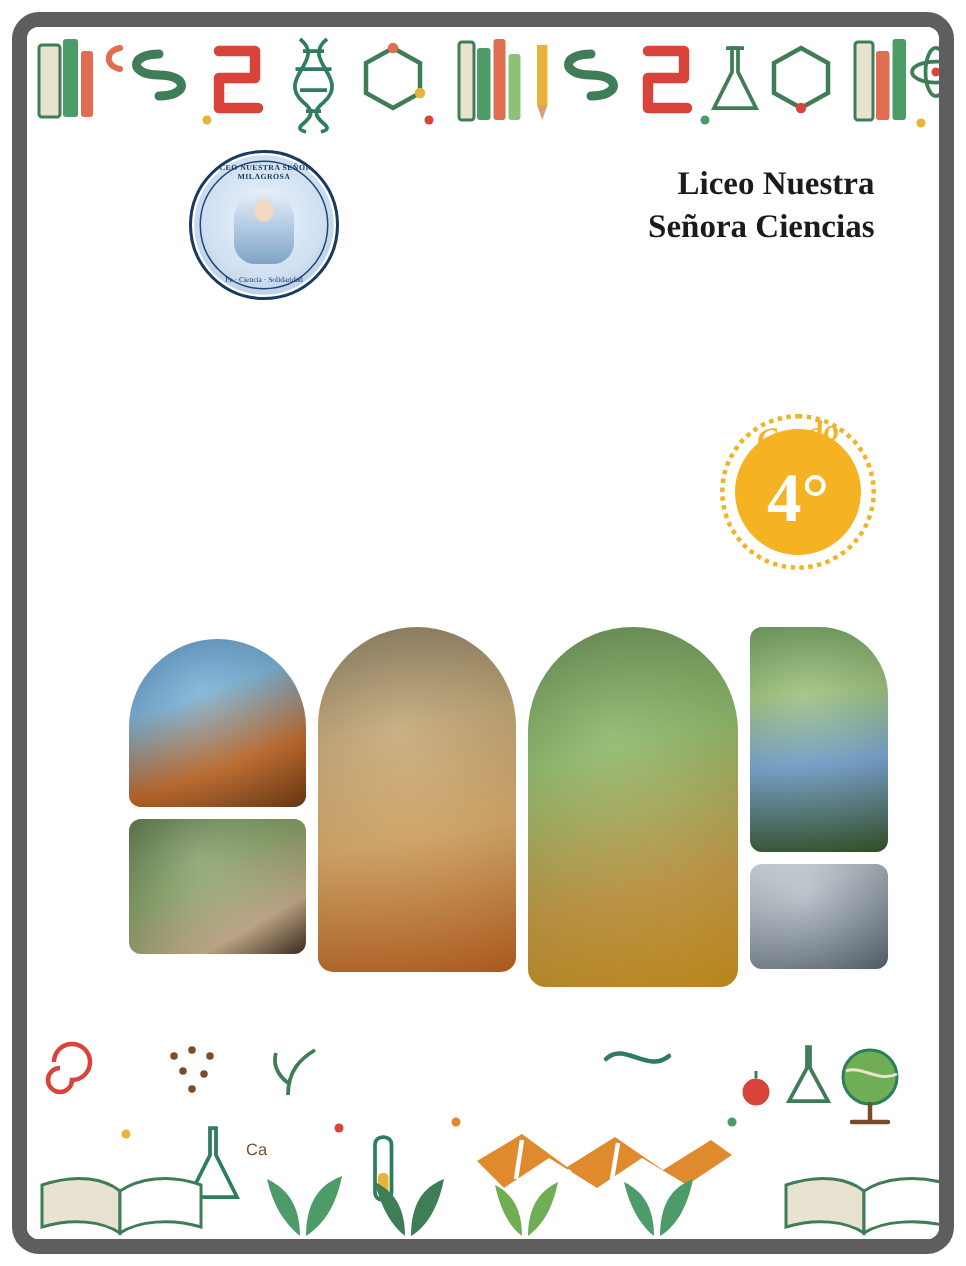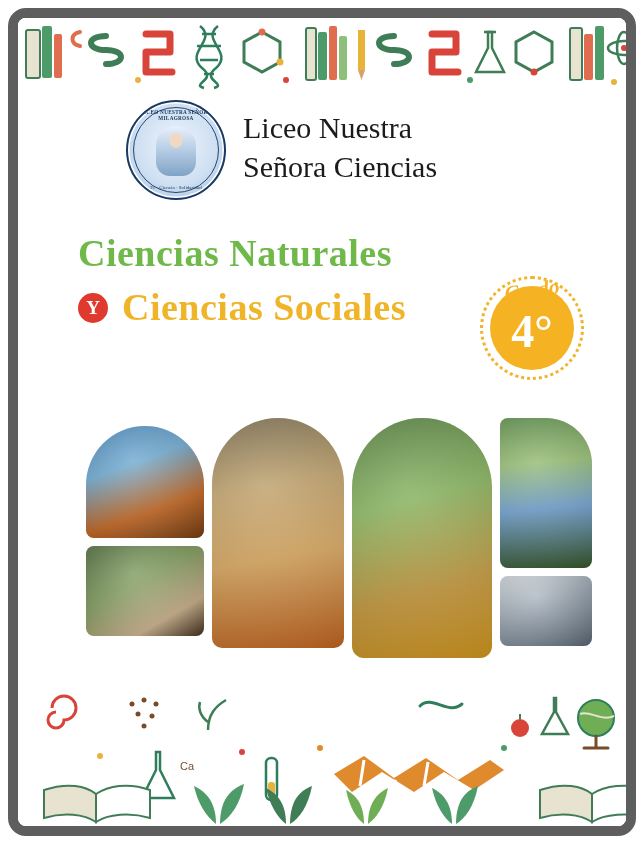--- a/index.html
+++ b/index.html
@@ -38,21 +38,21 @@
   
   .top-band {
     position: absolute;
     left: 0; top: 0;
     width: 100%;
     height: 72px;
     overflow: hidden;
   }
   .bottom-band {
     position: absolute;
-    left: 16px; bottom: 0;
+    left: 0; bottom: 0;
     width: 100%;
     height: 140px;
     overflow: hidden;
   }
 
   
   .header {
     position: absolute;
     left: 0;
     top: 78px;
@@ -124,25 +124,25 @@
     height: 22px;
     border-radius: 50%;
     border: 1.5px solid #e9c84a;
   }
 
   .school-name {
     position: absolute;
     left: 225px;
     top: 12px;
     width: 340px;
-    text-align: left;
+    text-align: right;
     color: #1b1b1b;
     font-family: "Liberation Serif", serif;
-    font-weight: normal;
-    font-size: 30px;
+    font-weight: bold;
+    font-size: 22px;
     line-height: 1.3;
   }
   .school-name .ln2 { display: block; }
 
   
   .title-block {
     position: absolute;
     left: 60px;
     top: 215px;
     width: 400px;
@@ -381,27 +381,20 @@
         <div class="crest-figure"></div>
         <div class="crest-face"></div>
         <div class="crest-bottom-text">Fe · Ciencia · Solidaridad</div>
       </div>
       <div class="school-name">
         <span class="ln1">Liceo Nuestra</span>
         <span class="ln2">Señora Ciencias</span>
       </div>
     </div>
 
-    <div class="title-block">
-      <div class="title-line1">Ciencias Naturales</div>
-      <div class="title-line2">
-        <span class="conj-badge">Y</span>
-        <span class="title-line2-text">Ciencias Sociales</span>
-      </div>
-    </div>
 
     <div class="grade-badge">
       <div class="grade-dots"></div>
       <div class="grade-circle">
         <span class="grade-number">4°</span>
       </div>
       <div class="grade-word">Grado</div>
     </div>
 
     <div class="collage">

